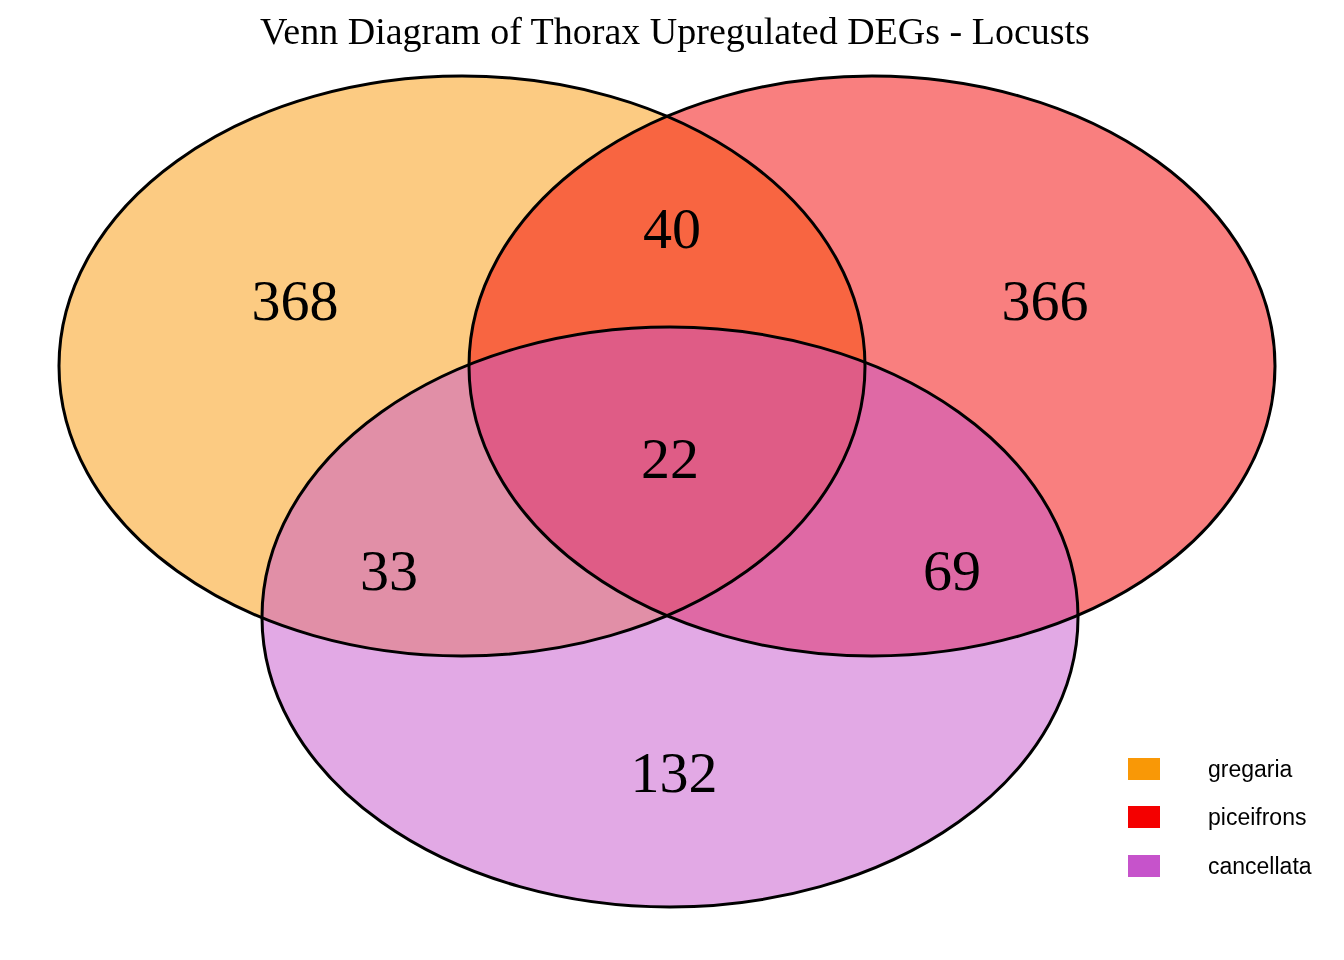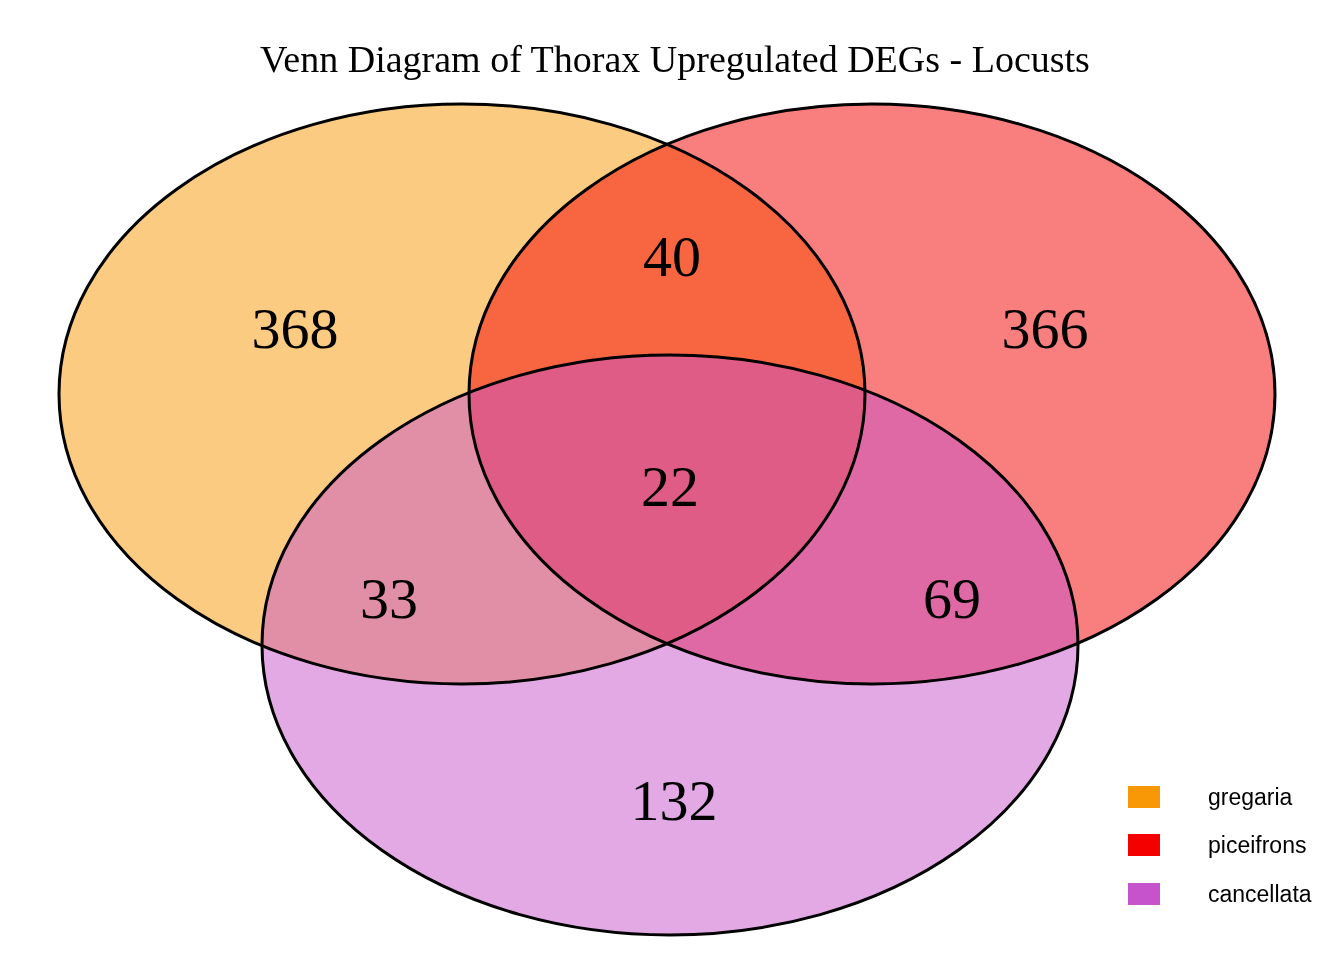--- a/index.html
+++ b/index.html
@@ -8,21 +8,20 @@
     background: #ffffff;
     width: 1344px;
     height: 960px;
     overflow: hidden;
   }
   .canvas {
     position: relative;
     width: 1344px;
     height: 788px;
     background: #ffffff;
-    margin-top: 28px;
   }
   svg { display: block; }
   .title-text {
     font-family: "Liberation Serif", "DejaVu Serif", serif;
     font-size: 38px;
     fill: #000000;
   }
   .count-text {
     font-family: "Liberation Serif", "DejaVu Serif", serif;
     font-size: 58px;

